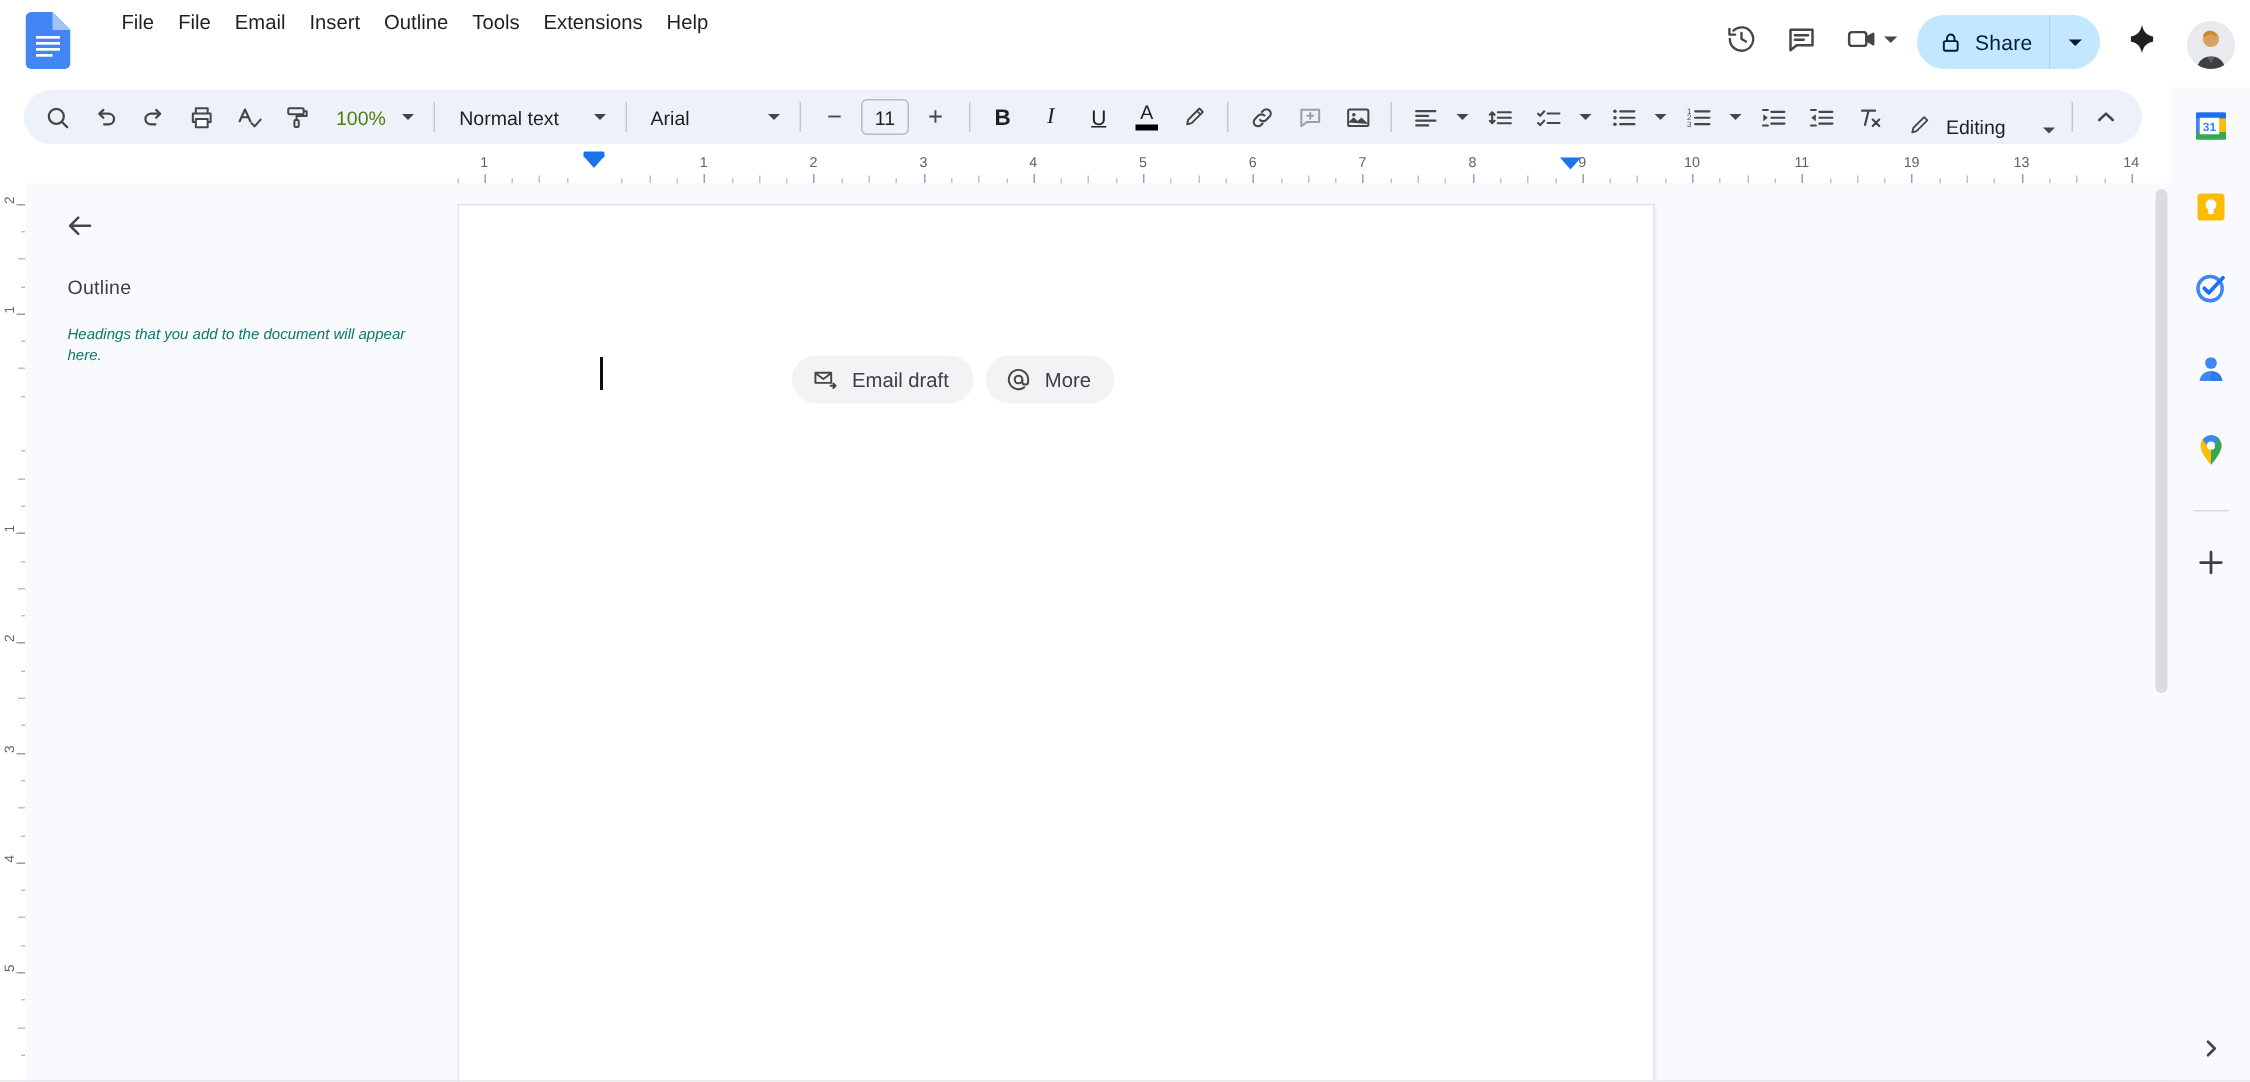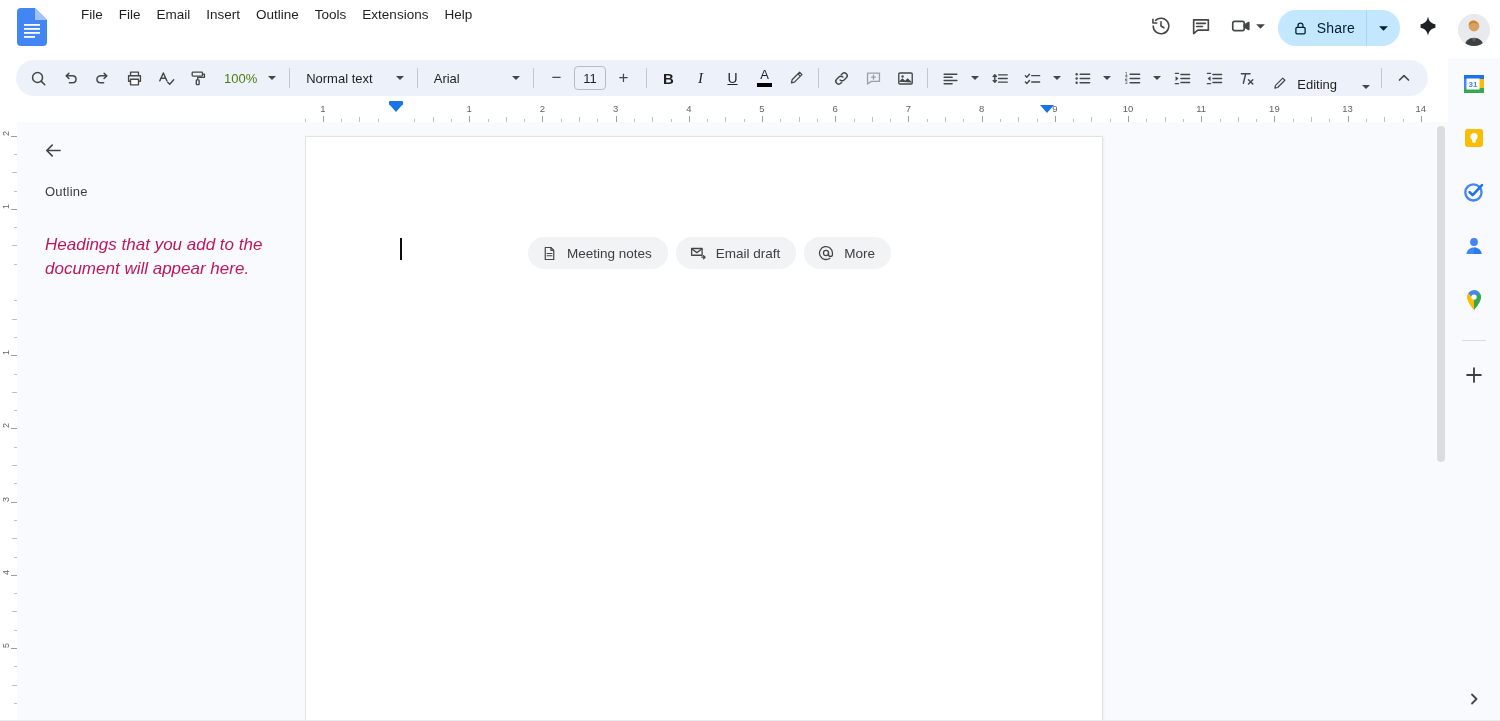--- a/index.html
+++ b/index.html
@@ -166,22 +166,22 @@
   .outline-back {
     width: 28px; height: 28px; border-radius: 50%;
     display: flex; align-items: center; justify-content: center;
     cursor: pointer; margin-left: -6px;
   }
   .outline-title {
     font-size: 13px; color: #3c4043; margin-top: 20px;
     font-weight: 400; letter-spacing: .2px;
   }
   .outline-empty {
-    font-size: 17px; color: #be185d; font-style: italic;
-    margin-top: 34px; line-height: 1.4; max-width: 244px;
+    font-size: 10px; color: #0f766e; font-style: italic;
+    margin-top: 18px; line-height: 1.4; max-width: 244px;
   }
 
   .canvas {
     position: absolute; left: 288px; top: 0;
     width: 1143px; height: 599px;
     background: #f8fafd; overflow: hidden;
   }
   .page {
     position: absolute; left: 0px; top: 14px;
     width: 798px; height: 1032px;
@@ -703,30 +703,20 @@
     <div class="outline-title">Outline</div>
     <div class="outline-empty">Headings that you add to the document will appear here.</div>
   </div>
 
   <div class="canvas">
     <div class="page">
       <div class="caret-line"></div>
 
       <div class="chips">
 
-        <div class="chip">
-          <span class="chip-ico">
-            <svg width="17" height="17" viewBox="0 0 24 24" fill="none" stroke="#444746" stroke-width="1.7" stroke-linejoin="round">
-              <path d="M6 3.5h8l4 4v13H6z"></path>
-              <path d="M14 3.5v4h4"></path>
-              <path d="M8.6 12h6.8M8.6 15.2h6.8" stroke-linecap="round"></path>
-            </svg>
-          </span>
-          <span>Meeting notes</span>
-        </div>
 
         <div class="chip">
           <span class="chip-ico">
             <svg width="18" height="18" viewBox="0 0 24 24" fill="none" stroke="#444746" stroke-width="1.7" stroke-linejoin="round">
               <path d="M3.5 6h14v9h-14z"></path>
               <path d="M3.5 6.4l7 5.1 7-5.1"></path>
               <path d="M17 17.6h4.2M19.4 15.6l2 2-2 2" stroke-linecap="round"></path>
             </svg>
           </span>
           <span>Email draft</span>

